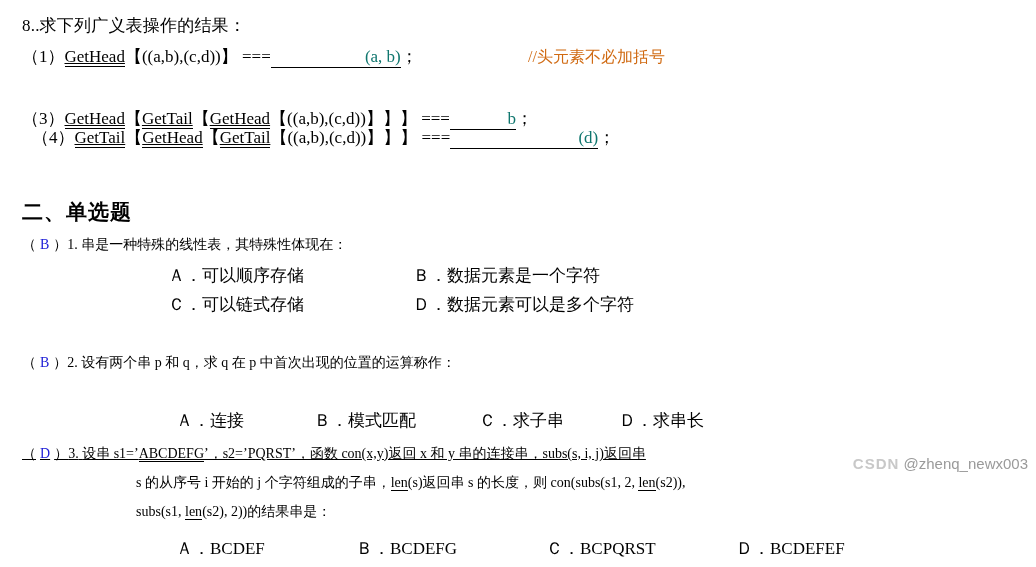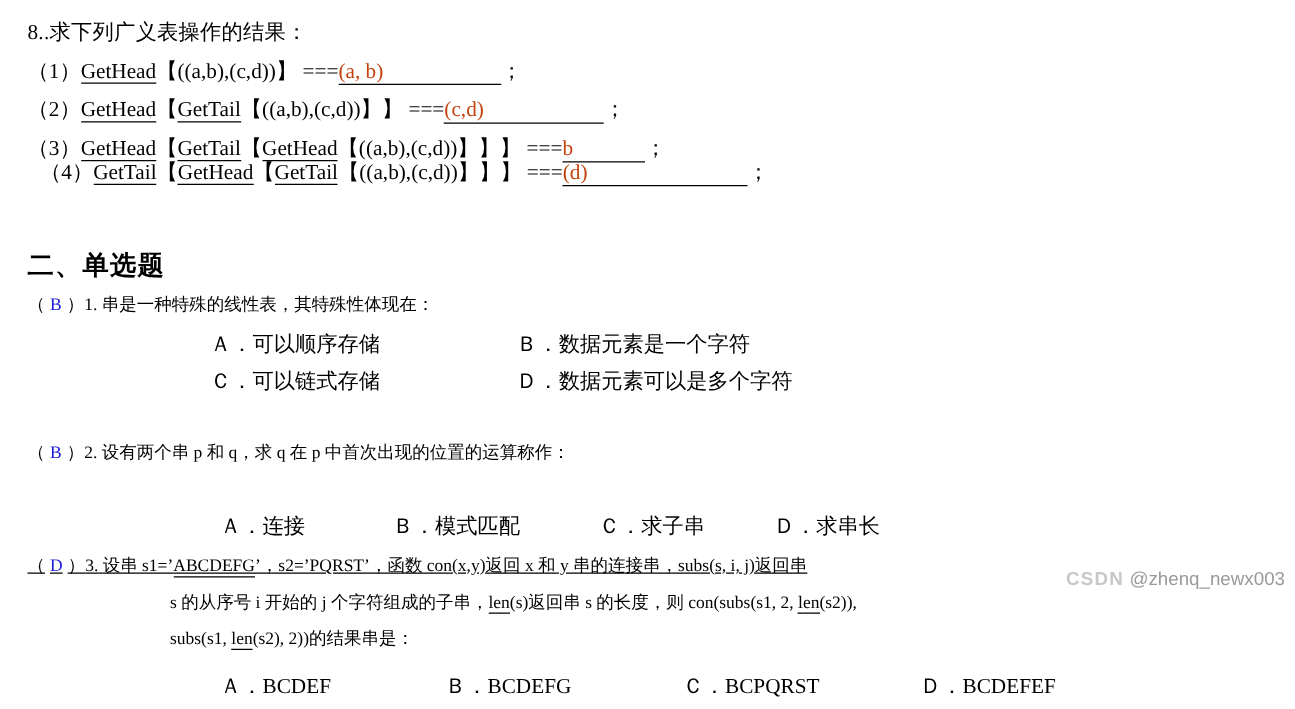--- a/index.html
+++ b/index.html
@@ -34,28 +34,29 @@
   .gl-line {
     position: absolute;
     font-size: 17px;
     white-space: nowrap;
     line-height: 20px;
   }
   .gl-line .num { display: inline-block; }
   .gl-line .op {
     border-bottom: 1px solid #000;
     padding-bottom: 0px;
+    text-decoration: underline;
   }
   .gl-line .expr { }
   .gl-line .eq { letter-spacing: 0px; }
   .blank {
     display: inline-block;
-    color: #c2410c;
+    color: #0f766e;
     border-bottom: 1px solid #000;
-    text-align: left;
+    text-align: right;
     vertical-align: baseline;
   }
   .comment {
     position: absolute;
     color: #d06a12;
     font-size: 16px;
     white-space: nowrap;
   }
 
   
@@ -109,30 +110,27 @@
     text-align: center;
   }
 </style>
 </head>
 <body>
 
 <div class="page">
 
   <div class="q8-title">8..求下列广义表操作的结果：</div>
 
+  <div class="comment" style="left:528px; top:47px;">//头元素不必加括号</div>
 
   <div class="gl-line" style="left:22px; top:47px;">
     <span class="num">（1）</span><span class="op">GetHead</span><span class="expr">【((a,b),(c,d))】</span>
     <span class="eq">===</span><span class="blank" style="width:130px;">(a, b)</span><span>；</span>
   </div>
 
-  <div class="gl-line" style="left:22px; top:78px;">
-    <span class="num">（2）</span><span class="op">GetHead</span>【<span class="op">GetTail</span><span class="expr">【((a,b),(c,d))】】</span>
-    <span class="eq">===</span><span class="blank" style="width:128px;">(c,d)</span><span>；</span>
-  </div>
 
   <div class="gl-line" style="left:22px; top:109px;">
     <span class="num">（3）</span><span class="op">GetHead</span>【<span class="op">GetTail</span>【<span class="op">GetHead</span><span class="expr">【((a,b),(c,d))】】】</span>
     <span class="eq">===</span><span class="blank" style="width:66px;">b</span><span>；</span>
   </div>
 
   <div class="gl-line" style="left:22px; top:128px;margin-left:10px;">
     <span class="num">（4）</span><span class="op">GetTail</span>【<span class="op">GetHead</span>【<span class="op">GetTail</span><span class="expr">【((a,b),(c,d))】】】</span>
     <span class="eq">===</span><span class="blank" style="width:148px;">(d)</span><span>；</span>
   </div>

